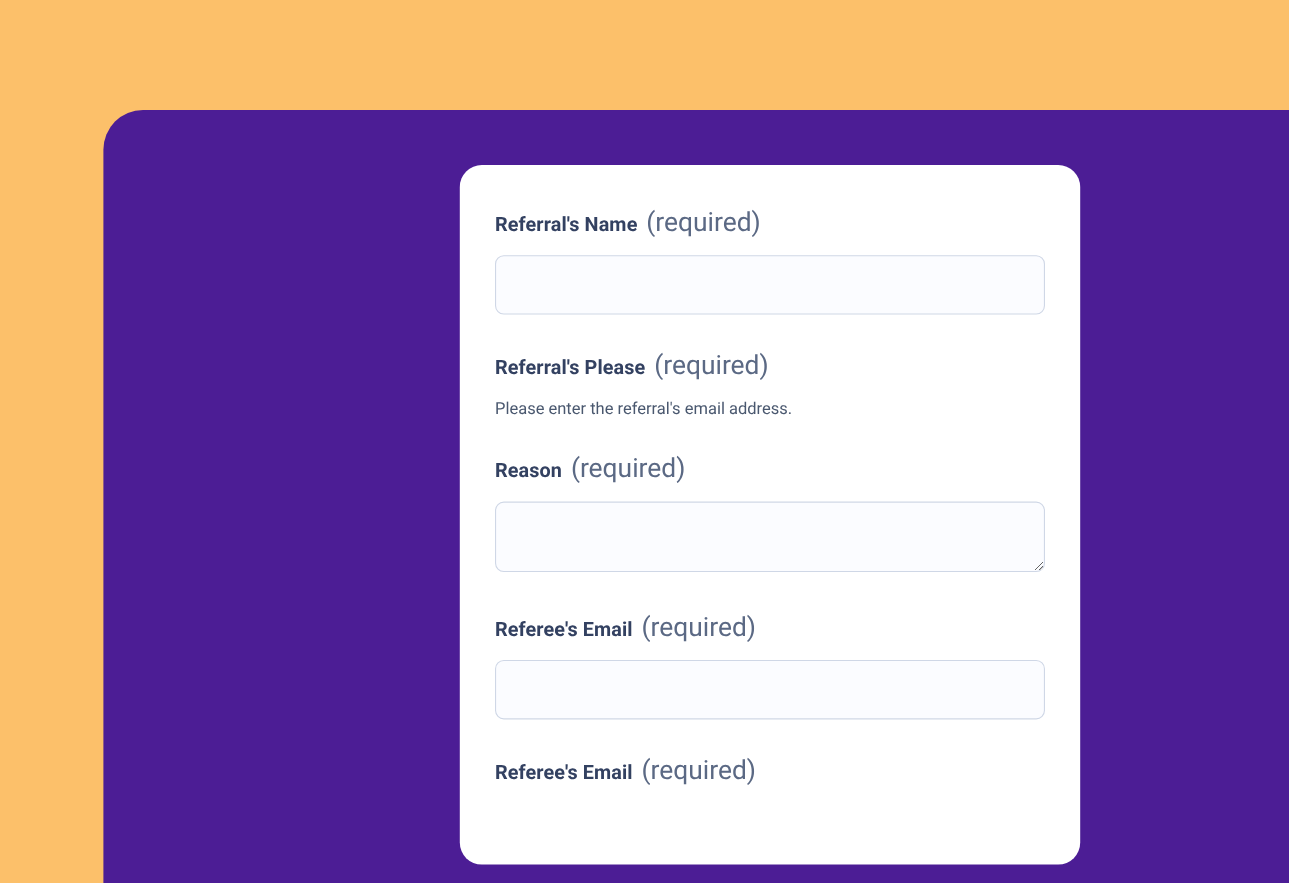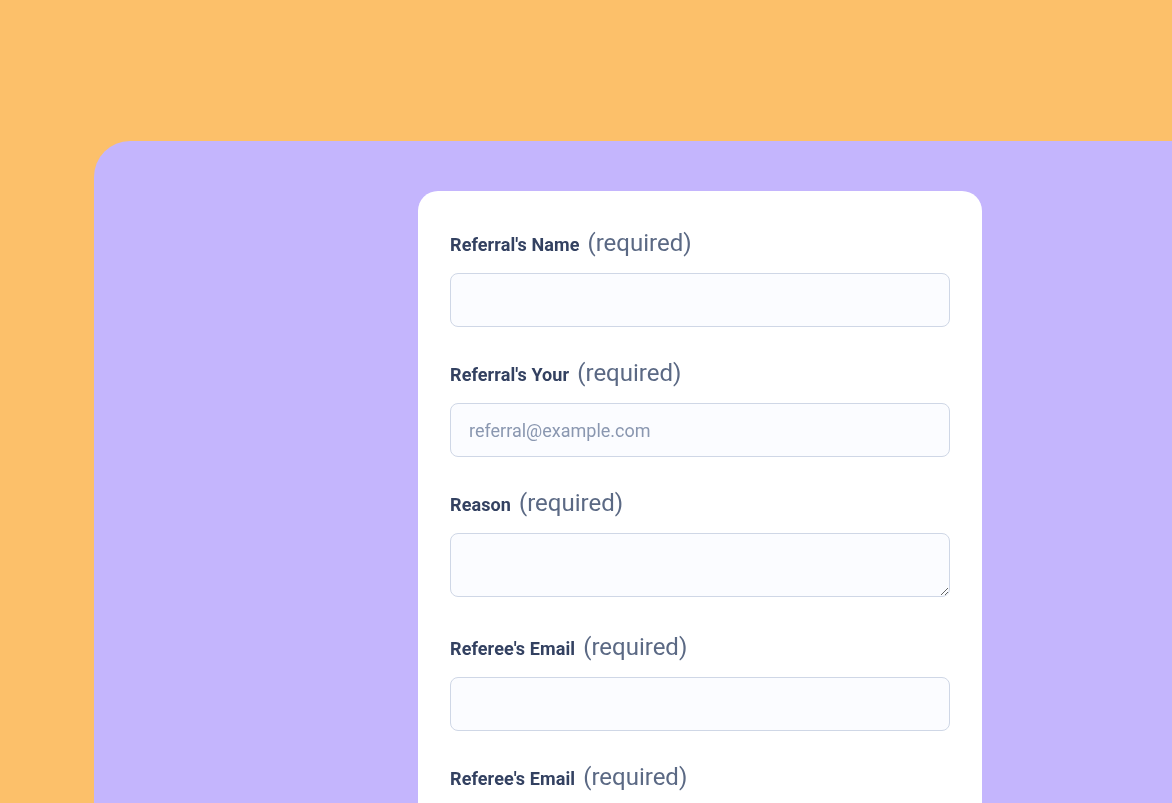--- a/index.html
+++ b/index.html
@@ -7,23 +7,22 @@
   body {
     background: #fcc06a;
     font-family: -apple-system, BlinkMacSystemFont, "Segoe UI", Roboto, Helvetica, Arial, sans-serif;
   }
   .page {
     position: absolute;
     top: 100px;
     left: 94px;
     right: 0;
     bottom: 0;
-    background: #c4b5fd;
+    background: #4c1d95;
     border-top-left-radius: 36px;
-    margin-top: 41px;
   }
   .card {
     position: absolute;
     top: 50px;
     left: 324px;
     width: 564px;
     background: #ffffff;
     border-radius: 20px;
     padding: 38px 32px 40px 32px;
   }
@@ -74,24 +73,24 @@
     <div class="field">
       <div class="label-row">
         <span class="label">Referral's Name</span>
         <span class="required">(required)</span>
       </div>
       <input class="input" type="text" placeholder="" style="">
     </div>
 
     <div class="field">
       <div class="label-row">
-        <span class="label">Referral's Your</span>
+        <span class="label">Referral's Please</span>
         <span class="required">(required)</span>
       </div>
-      <input class="input" type="text" placeholder="referral@example.com" style="">
+      <div class="help">Please enter the referral's email address.</div>
     </div>
 
     <div class="field">
       <div class="label-row">
         <span class="label">Reason</span>
         <span class="required">(required)</span>
       </div>
       <textarea class="textarea" placeholder="" style=""></textarea>
     </div>
 

